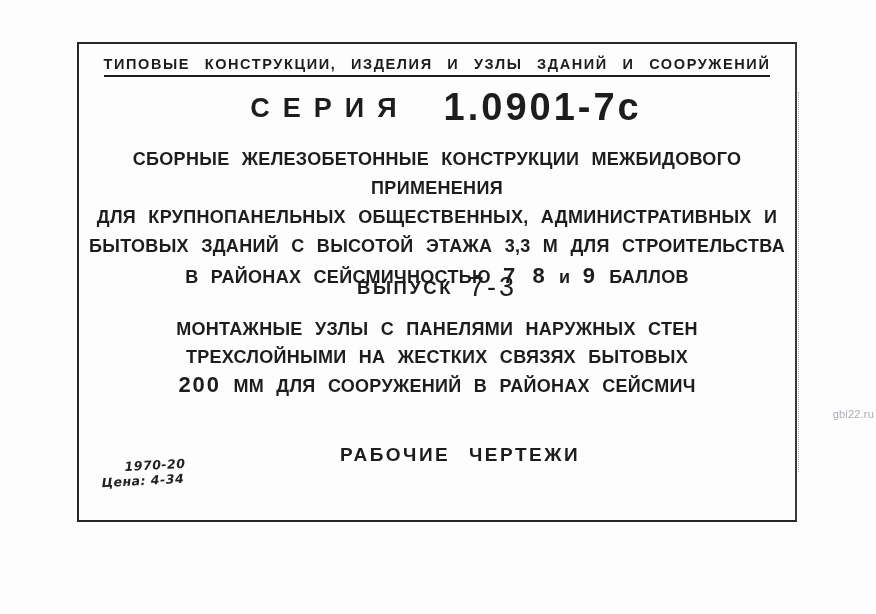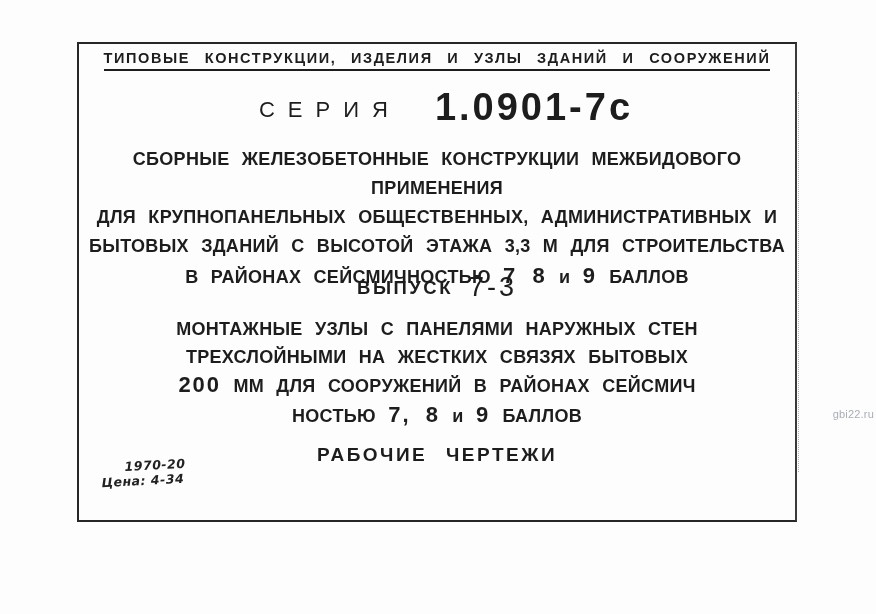--- a/index.html
+++ b/index.html
@@ -35,39 +35,39 @@
     height: 80%;
     border-right: 1px dotted rgba(40,40,40,.35);
   }
   .centered {
     position: absolute;
     left: 0;
     width: 100%;
     text-align: center;
   }
   .header {
-    top: 5px;
+    top: 11px;
   }
   .header-text {
     display: inline-block;
     font-size: 14.5px;
     font-weight: 700;
     letter-spacing: 1.6px;
     word-spacing: 9px;
     padding-bottom: 3px;
     border-bottom: 2.5px solid #1d1d1d;
     white-space: nowrap;
   }
   .series {
     top: 42px;
     white-space: nowrap;
   }
   .series-label {
-    font-size: 22px;
-    font-weight: 400;
+    font-size: 27px;
+    font-weight: 700;
     letter-spacing: 13px;
     vertical-align: 3px;
     margin-left: 18px;
   }
   .series-gap { display: inline-block; width: 34px; }
   .series-number {
     font-size: 38px;
     font-weight: 700;
     letter-spacing: 3px;
   }
@@ -101,20 +101,21 @@
     font-weight: 400;
     letter-spacing: 3px;
     margin-left: 16px;
   }
   .rabochie {
     top: 400px;
     font-size: 19px;
     font-weight: 700;
     letter-spacing: 2.5px;
     word-spacing: 11px;
+    padding-left: 23px;
   }
   .handwritten {
     position: absolute;
     left: 22px;
     top: 414px;
     font-family: "DejaVu Sans", sans-serif;
     font-style: italic;
     font-weight: 700;
     font-size: 12.5px;
     line-height: 15px;
@@ -163,27 +164,20 @@
     <span class="vypusk-label">ВЫПУСК</span><span class="vypusk-number">7-3</span>
   </div>
 
   <div class="centered para para2">
     <div class="pline">МОНТАЖНЫЕ УЗЛЫ С ПАНЕЛЯМИ НАРУЖНЫХ СТЕН</div>
     <div class="pline">ТРЕХСЛОЙНЫМИ НА ЖЕСТКИХ СВЯЗЯХ БЫТОВЫХ</div>
     <div class="pline">
       <span class="big-num">200</span>
       <span>ММ ДЛЯ СООРУЖЕНИЙ В РАЙОНАХ СЕЙСМИЧ</span>
     </div>
-    <div class="pline">
-      <span>НОСТЬЮ</span>
-      <span class="big-num">7, 8</span>
-      <span class="conj">и</span>
-      <span class="big-num">9</span>
-      <span>БАЛЛОВ</span>
-    </div>
   </div>
 
   <div class="centered rabochie">РАБОЧИЕ ЧЕРТЕЖИ</div>
 
   <div class="handwritten">
     <div class="hw-line1">1970-20</div>
     <div class="hw-line2">Цена: 4-34</div>
   </div>
 
 </div>

